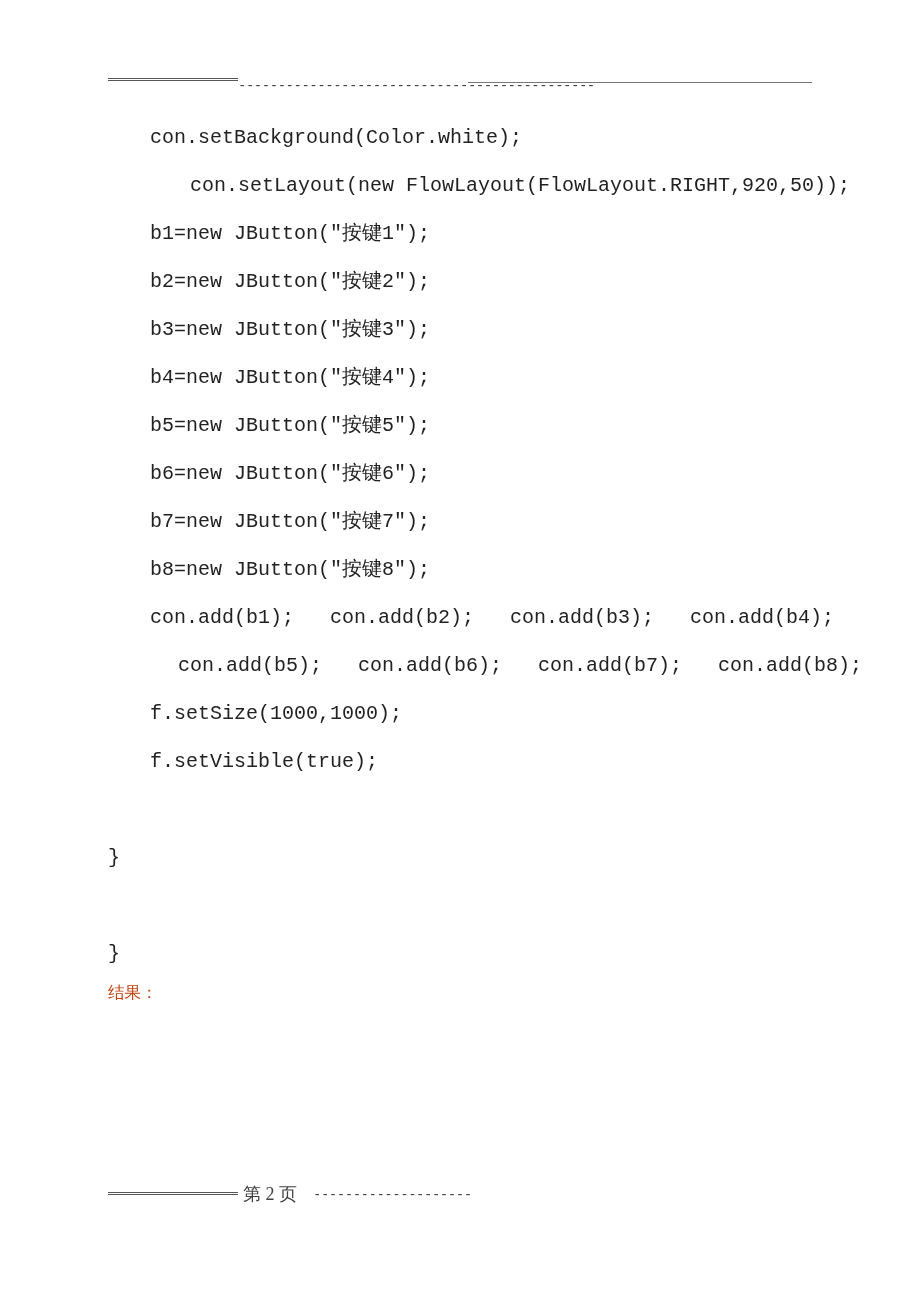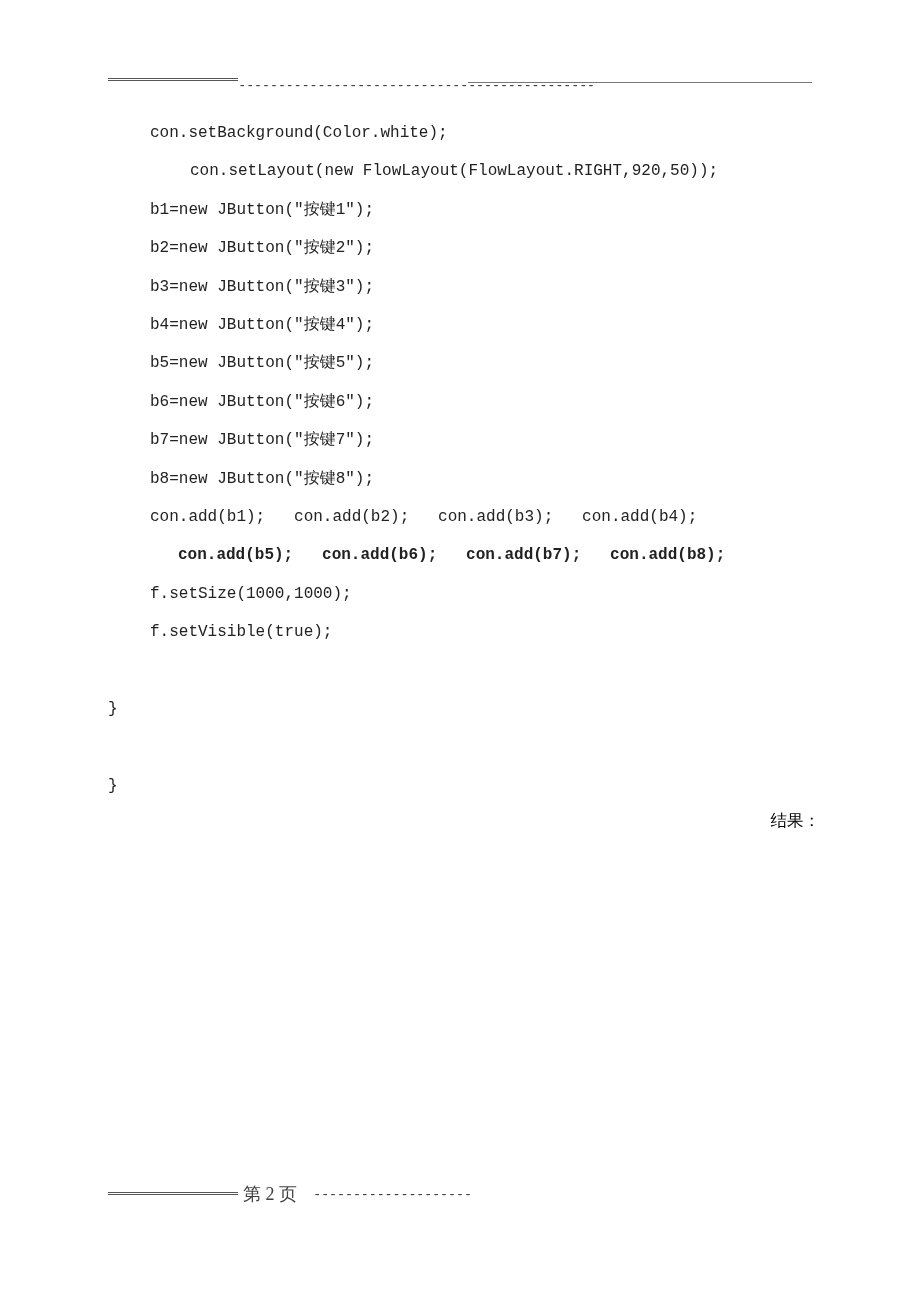--- a/index.html
+++ b/index.html
@@ -43,38 +43,37 @@
   }
   .header-rule .thinline {
     position: absolute;
     right: 0;
     top: 12px;
     left: 360px;
     border-top: 1px solid #777;
   }
   .code-block {
     font-family: "Courier New", monospace;
-    font-size: 16px;
+    font-size: 20px;
     line-height: 2.4;
     white-space: pre;
     color: #222;
     margin-left: 8px;
   }
   .indent1 { padding-left: 42px; display: block; }
   .indent2 { padding-left: 82px; display: block; }
-  .indent3 { padding-left: 70px; display: block; font-weight: bold; }
+  .indent3 { padding-left: 70px; display: block; }
   .no-indent { padding-left: 0; display: block; }
   .result-label {
-    font-family: Liberation Serif, serif;
+    font-family: Liberation Mono, monospace;
     font-size: 16.5px;
     line-height: 2.4;
-    color: #000000;
+    color: #c2410c;
     margin-left: 8px;
     margin-top: -4px;
-    text-align: right;
   }
   .footer-rule {
     position: absolute;
     bottom: 100px;
     left: 108px;
     right: 108px;
     height: 20px;
   }
   .footer-rule .thick {
     position: absolute;

